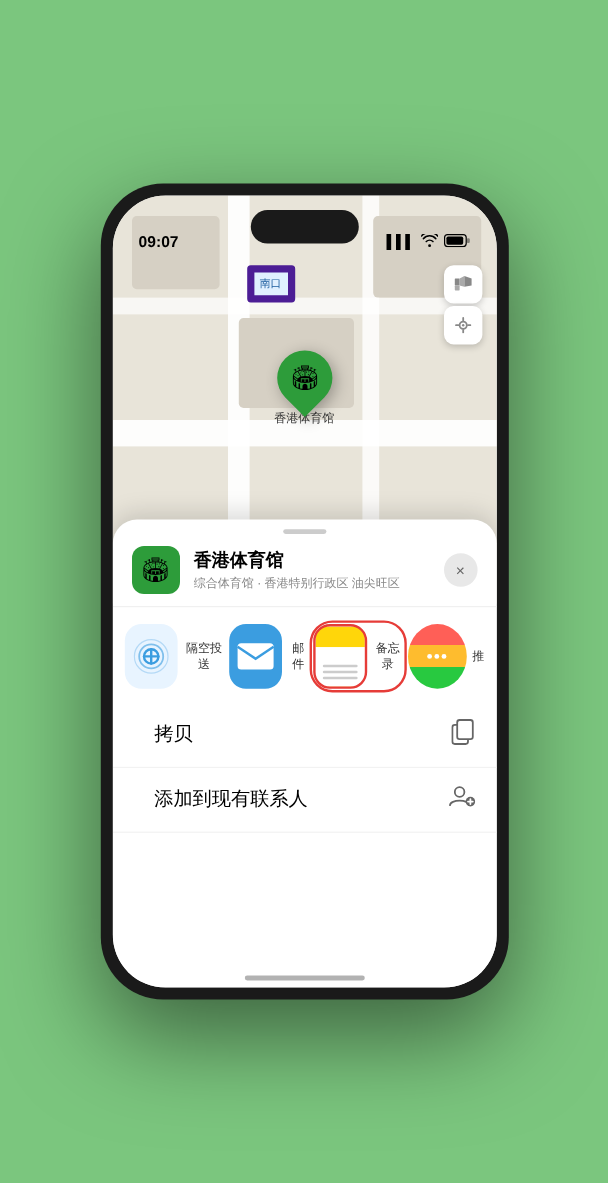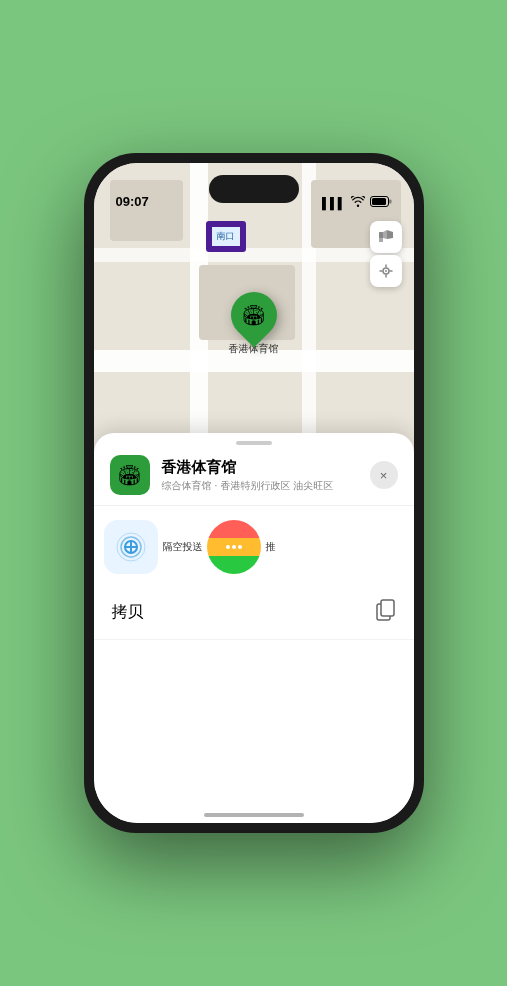--- a/index.html
+++ b/index.html
@@ -346,20 +346,21 @@
       justify-content: space-between;
       padding: 13px 18px;
       border-bottom: 1px solid #f2f2f2;
     }
     .action-item:last-child {
       border-bottom: none;
     }
     .action-text {
       font-size: 16px;
       color: #000;
+      margin-left: 17px;
     }
     .action-icon {
       font-size: 18px;
       color: #666;
     }
     
     .home-indicator {
       position: absolute;
       bottom: 6px;
       left: 50%;
@@ -463,21 +464,40 @@
               <circle cx="15" cy="15" r="6" fill="none" stroke="#3b9de0" stroke-width="2"></circle>
               <circle cx="15" cy="15" r="10" fill="none" stroke="#3b9de0" stroke-width="1.5" opacity="0.6"></circle>
               <circle cx="15" cy="15" r="14" fill="none" stroke="#3b9de0" stroke-width="1" opacity="0.3"></circle>
               <path d="M15 9 L15 21 M9 15 L21 15" stroke="#3b9de0" stroke-width="2" stroke-linecap="round"></path>
             </svg>
           </div>
           <span class="share-label">隔空投送</span>
         </div>
 
 
-
+        <div class="share-item">
+          <div class="share-icon-wrap mail">
+            <svg width="32" height="24" viewBox="0 0 32 24">
+              <rect x="1" y="1" width="30" height="22" rx="3" fill="white"></rect>
+              <path d="M1 4 L16 14 L31 4" stroke="#3b9de0" stroke-width="2" fill="none"></path>
+            </svg>
+          </div>
+          <span class="share-label">邮件</span>
+        </div>
+
+        <div class="share-item notes-selected">
+          <div class="share-icon-wrap notes">
+            <div class="notes-lines">
+              <div class="notes-line"></div>
+              <div class="notes-line"></div>
+              <div class="notes-line"></div>
+            </div>
+          </div>
+          <span class="share-label">备忘录</span>
+        </div>
 
         <div class="share-item">
           <div class="share-more-icon">
             <svg width="20" height="20" viewBox="0 0 20 20">
               <circle cx="4" cy="10" r="2" fill="white"></circle>
               <circle cx="10" cy="10" r="2" fill="white"></circle>
               <circle cx="16" cy="10" r="2" fill="white"></circle>
             </svg>
           </div>
           <span class="share-label">推</span>
@@ -490,20 +510,31 @@
           <span class="action-text">拷贝</span>
           <span class="action-icon">
             <svg width="20" height="22" viewBox="0 0 20 22" fill="none">
               <rect x="1" y="5" width="13" height="16" rx="2" stroke="#666" stroke-width="1.5" fill="none"></rect>
               <rect x="5" y="1" width="13" height="16" rx="2" stroke="#666" stroke-width="1.5" fill="white"></rect>
             </svg>
           </span>
         </div>
 
 
+        <div class="action-item">
+          <span class="action-text">添加到现有联系人</span>
+          <span class="action-icon">
+            <svg width="22" height="22" viewBox="0 0 22 22" fill="none">
+              <circle cx="9" cy="7" r="4" stroke="#666" stroke-width="1.5" fill="none"></circle>
+              <path d="M1 18 C1 13 17 13 17 18" stroke="#666" stroke-width="1.5" fill="none" stroke-linecap="round"></path>
+              <circle cx="18" cy="15" r="4" fill="#666"></circle>
+              <path d="M16 15 L20 15 M18 13 L18 17" stroke="white" stroke-width="1.5" stroke-linecap="round"></path>
+            </svg>
+          </span>
+        </div>
 
 
         <div class="action-item">
           
           
         </div>
       </div>
     </div>
 
     <div class="home-indicator"></div>

